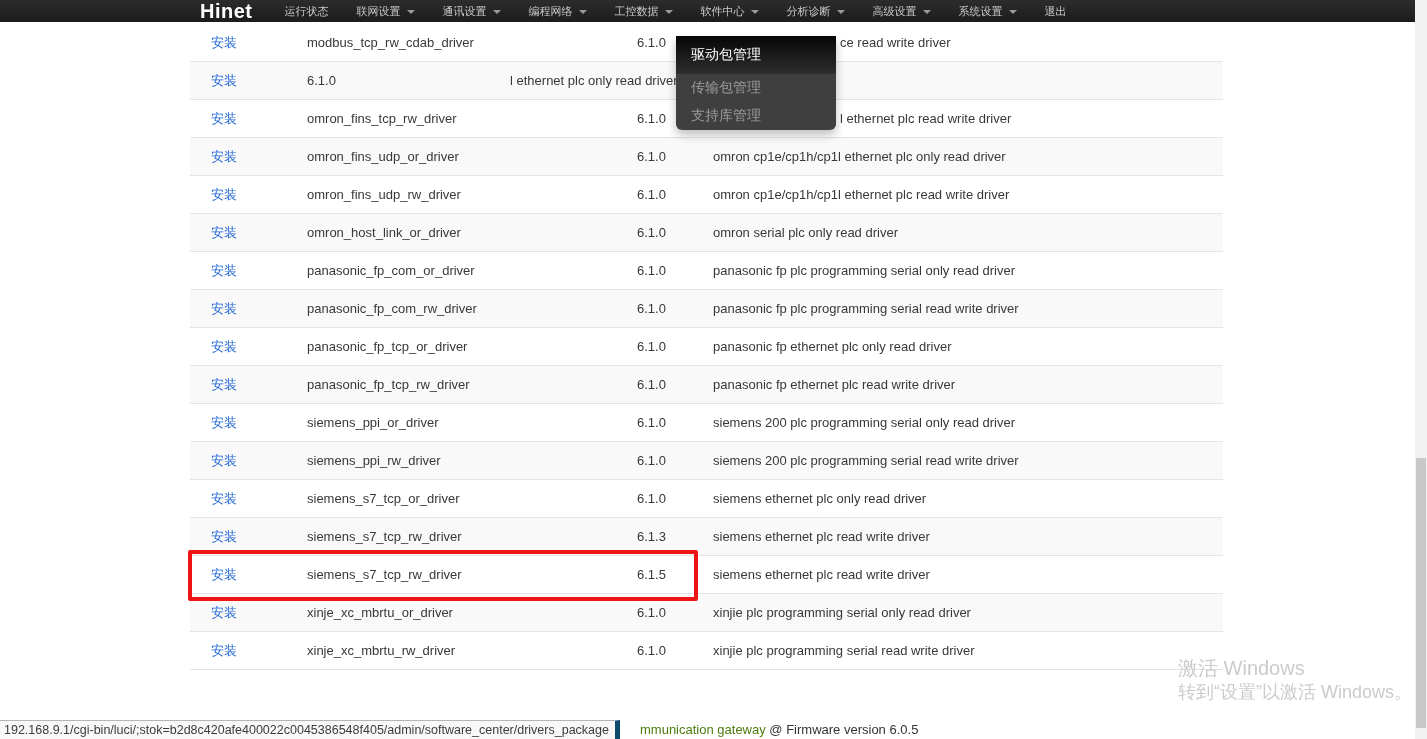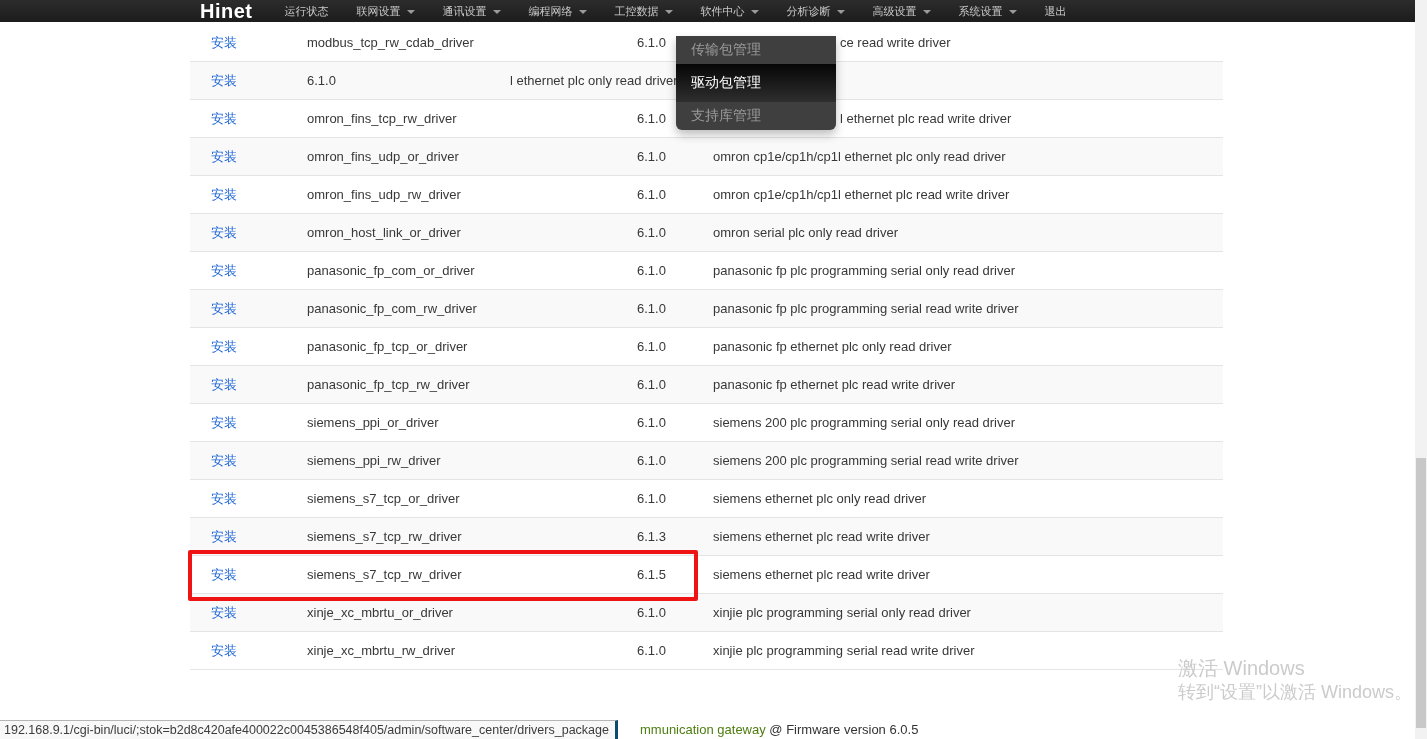--- a/index.html
+++ b/index.html
@@ -50,21 +50,21 @@
   .wm1 { font-size:20px; line-height:26px; }
   .wm2 { font-size:18px; line-height:22px; }
 
   
   .footer { position:absolute; left:640px; top:722px; font-size:13px; color:#333;
             white-space:nowrap; z-index:3; }
   .flink { color:#4d7c0f; text-decoration:none; cursor:pointer; }
 
   
   .statusbar { position:absolute; left:0; bottom:0; height:19px; z-index:40;
-               background:#f8f8f8; border-top:1px solid #b5b5b5; border-right:3px solid #0c4a6e;
+               background:#f8f8f8; border-top:1px solid #b5b5b5; border-right:5px solid #0c4a6e;
                color:#3c3c3c; font-size:12.5px; line-height:18px; padding:0 6px 0 4px;
                white-space:nowrap; }
 
   
   .scroll-track { position:absolute; right:0; top:0; width:12px; height:739px;
                   background:#f2f2f2; z-index:50; }
   .scroll-thumb { position:absolute; left:1px; right:1px; top:458px; height:270px;
                   background:#c8c8c8; }
 </style>
 </head>
@@ -266,22 +266,22 @@
           <span>系统设置</span>
           <span class="caret"></span>
         </li>
         <li>
           <span>退出</span>
         </li>
       </ul>
   </nav>
 
   <div class="dropdown" id="dropdown">
+      <div class="dd-item active">驱动包管理</div>
       <div class="dd-item">传输包管理</div>
-      <div class="dd-item active">驱动包管理</div>
       <div class="dd-item">支持库管理</div>
     </div>
 
   <div class="watermark">
     <div class="wm1">激活 Windows</div>
     <div class="wm2">转到“设置”以激活 Windows。</div>
   </div>
 
   <div class="footer">
     <a class="flink">mmunication gateway</a><span> @ Firmware version 6.0.5</span>

